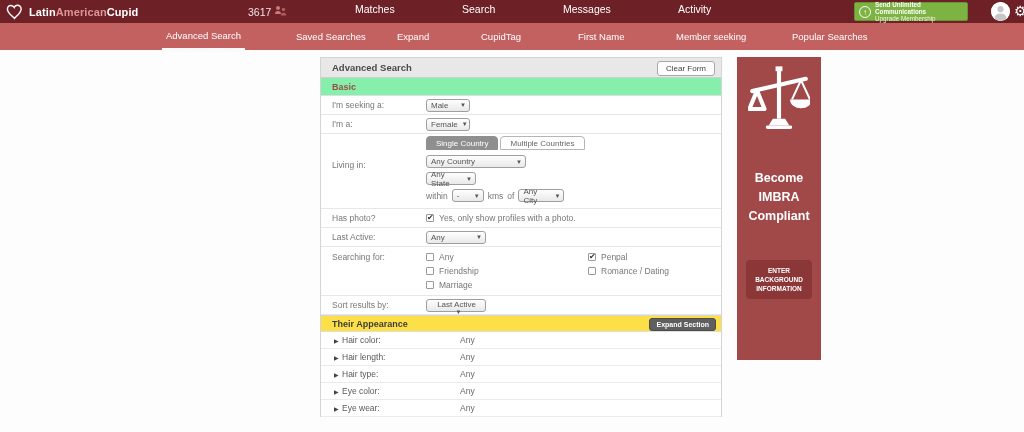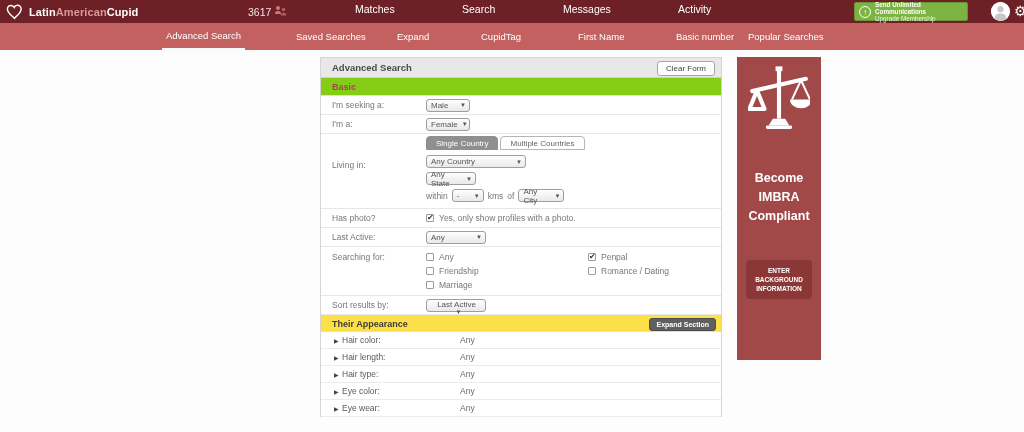--- a/index.html
+++ b/index.html
@@ -35,21 +35,21 @@
   .subnav-item.active { border-bottom:4px solid #fafafa; height:29px; }
 
   
   .panel { position:absolute; left:320px; top:57px; width:402px; background:#fff;
     border:1px solid #d4d4d4; border-bottom:none; }
   .panel-header { position:relative; height:20px; background:#e8e8e8; border-bottom:1px solid #cfcfcf;
     display:flex; align-items:center; padding-left:11px; font-size:9.5px; font-weight:bold; color:#4a4a4a; }
   .clear-btn { position:absolute; right:6px; top:3px; height:15px; padding:0 8px; background:#fdfdfd;
     border:1px solid #a8a8a8; border-radius:3px; font-size:8px; color:#444; cursor:pointer;
     font-family:"Liberation Sans", sans-serif; }
-  .section-bar { position:relative; height:18px; background:#84cc16; border-bottom:1px solid #dedede;
+  .section-bar { position:relative; height:18px; background:#86efac; border-bottom:1px solid #dedede;
     display:flex; align-items:center; padding-left:11px; font-size:9px; font-weight:bold; color:#9c4b4b; }
   .row { display:flex; align-items:center; min-height:19px; border-bottom:1px solid #e7e7e7;
     background:#fff; font-size:8.5px; color:#777; }
   .row-label { flex:none; width:105px; padding-left:11px; color:#777; }
   .sel { display:inline-flex; align-items:center; justify-content:space-between; height:13px;
     border:1px solid #9e9e9e; border-radius:3px; background:linear-gradient(#fefefe,#e9e9e9);
     padding:0 3px 0 4px; font-size:8px; color:#555; cursor:pointer; }
   .sel .arrow { font-size:6px; color:#555; margin-left:4px; }
   .cb { display:inline-block; width:8px; height:8px; border:1px solid #9a9a9a; background:#fff;
     border-radius:1px; position:relative; cursor:pointer; flex:none; }
@@ -141,22 +141,22 @@
     </div>
     <div class="gear">⚙</div>
   </div>
 
   <div class="subnav">
     <div class="subnav-item active" style="left:162px;">Advanced Search</div>
     <div class="subnav-item" style="left:292px;">Saved Searches</div>
     <div class="subnav-item" style="left:393px;">Expand</div>
     <div class="subnav-item" style="left:477px;">CupidTag</div>
     <div class="subnav-item" style="left:574px;">First Name</div>
-    <div class="subnav-item" style="left:672px;">Basic number</div>
-    <div class="subnav-item" style="left:744px;">Popular Searches</div>
+    <div class="subnav-item" style="left:672px;">Member seeking</div>
+    <div class="subnav-item" style="left:788px;">Popular Searches</div>
   </div>
 
   <div class="panel">
 
     <div class="panel-header">
       <span>Advanced Search</span>
       <button class="clear-btn">Clear Form</button>
     </div>
 
     <div class="section-bar">Basic</div>

